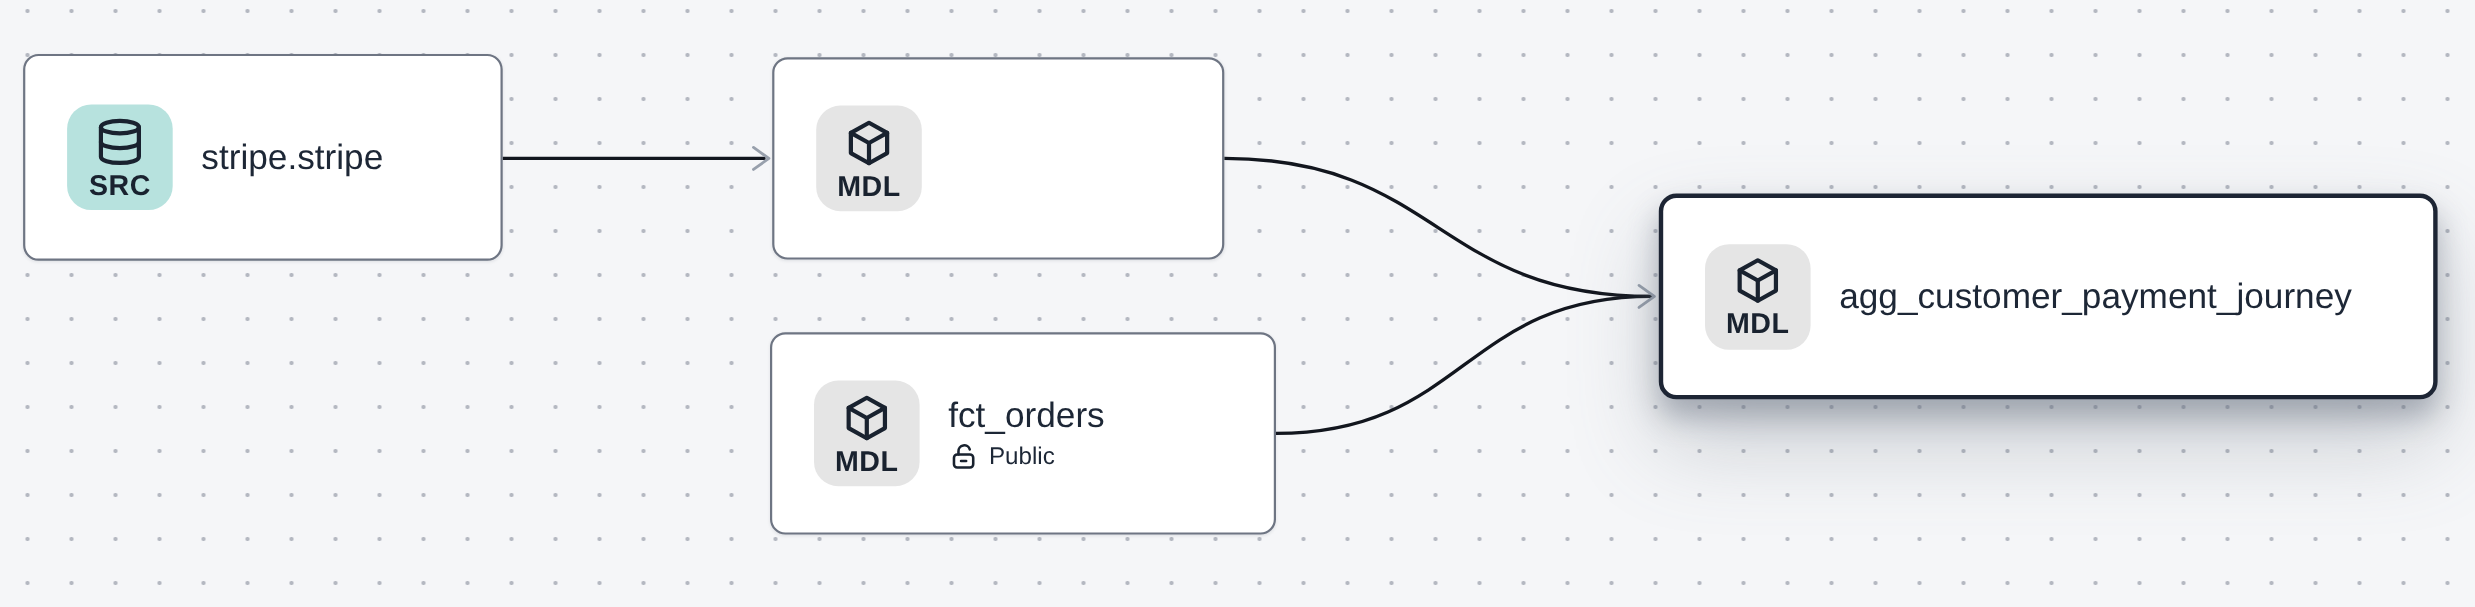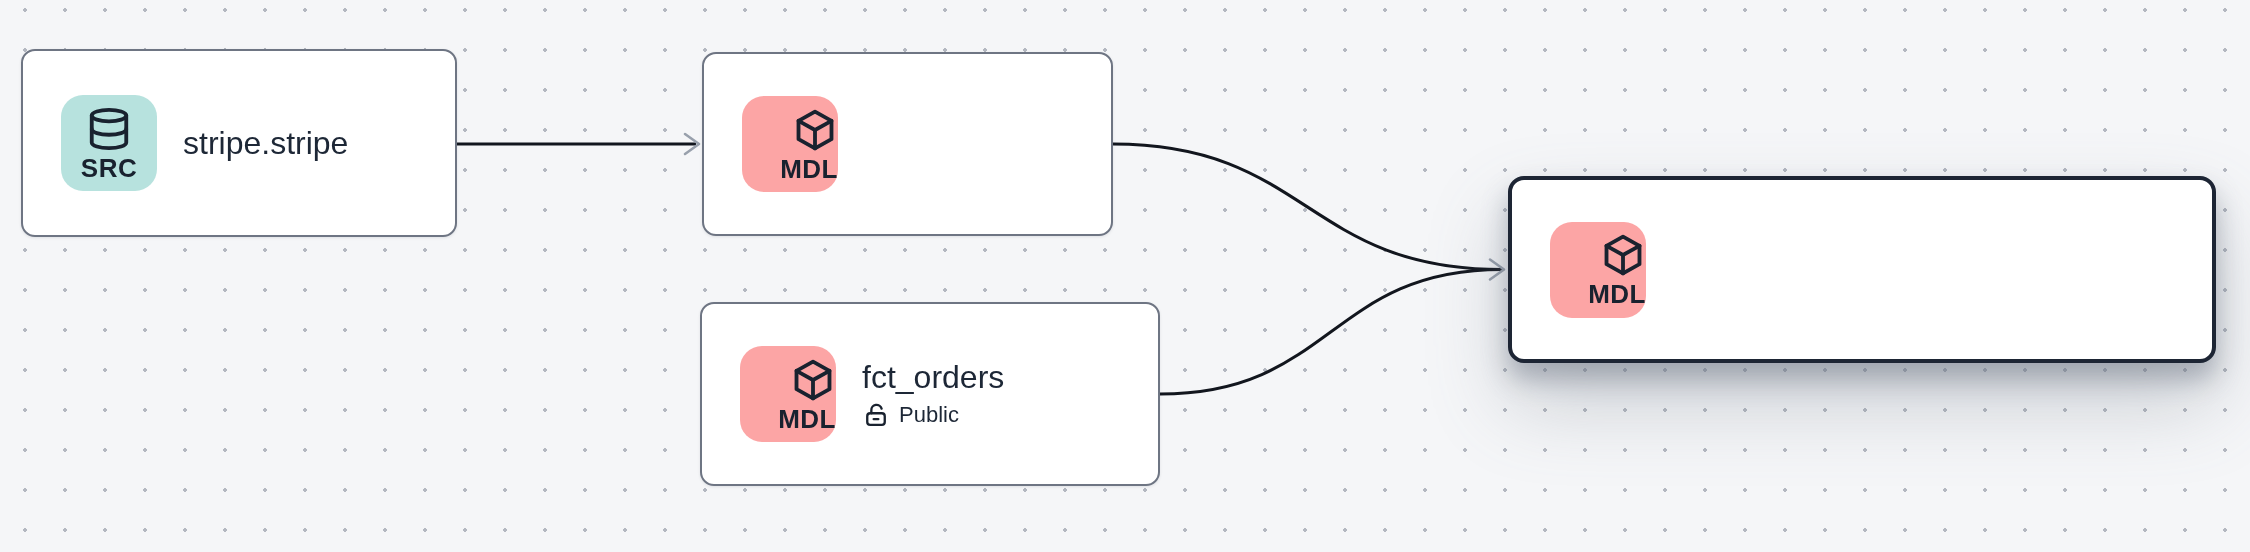--- a/index.html
+++ b/index.html
@@ -68,21 +68,21 @@
     width: 96px;
     height: 96px;
     border-radius: 22px;
     display: flex;
     flex-direction: column;
     align-items: center;
     justify-content: center;
     color: #19222f;
   }
   .badge-src { background: #b7e2de; }
-  .badge-mdl { background: #fca5a5; align-items: flex-end; }
+  .badge-mdl { background: #e5e5e5; }
   .badge svg { width: 46px; height: 46px; display: block; }
   .badge-label {
     font-size: 26px;
     font-weight: 600;
     letter-spacing: 0.5px;
     line-height: 1;
     margin-top: 3px;
   }
   .node-title {
     font-size: 32px;
@@ -174,15 +174,16 @@
 
   <div class="node selected" id="node-agg-journey">
     <div class="badge badge-mdl">
       <svg viewBox="0 0 24 24">
         <path class="icon-stroke" d="M12 2.4 20.6 7.2 V16.8 L12 21.6 3.4 16.8 V7.2 Z"></path>
         <path class="icon-stroke" d="M3.4 7.2 12 12 l8.6 -4.8"></path>
         <path class="icon-stroke" d="M12 12 v9.6"></path>
       </svg>
       <span class="badge-label">MDL</span>
     </div>
+    <div class="node-title">agg_customer_payment_journey</div>
   </div>
 
 </div>
 
 </body></html>

